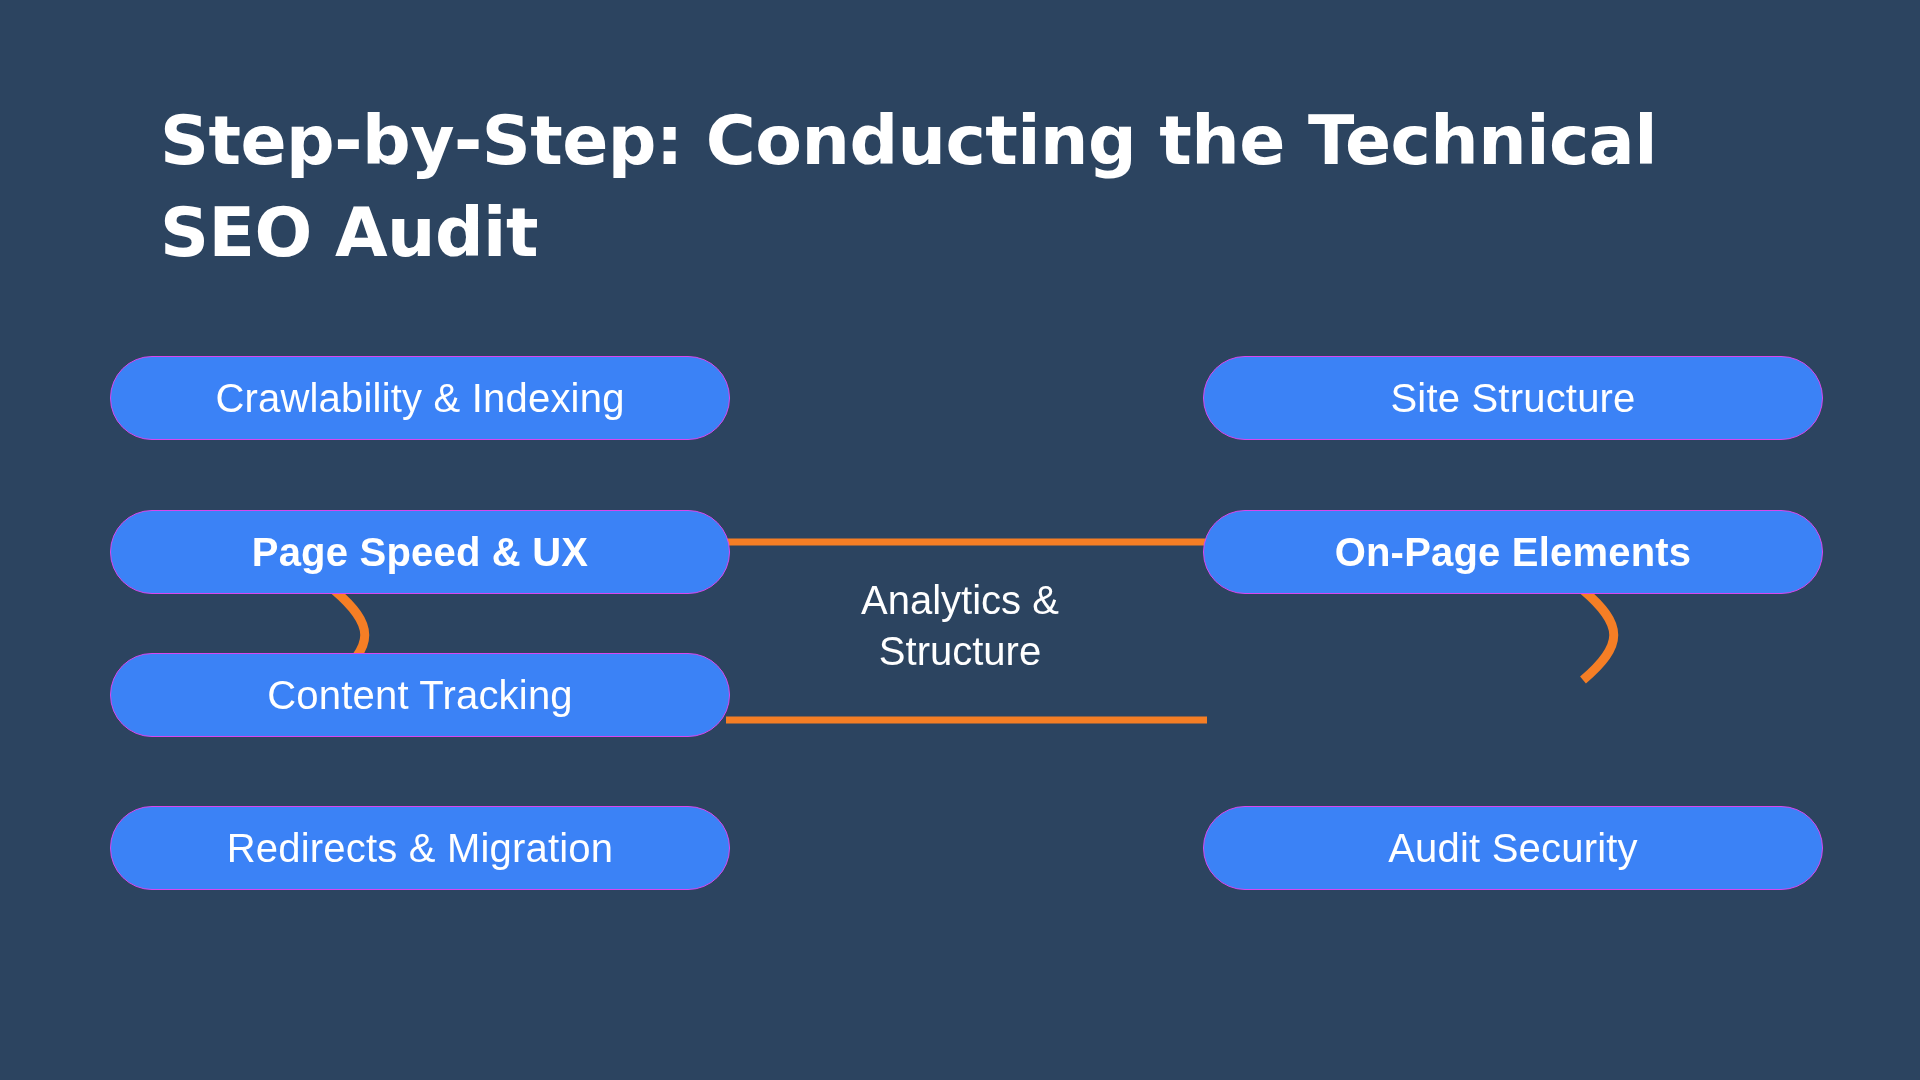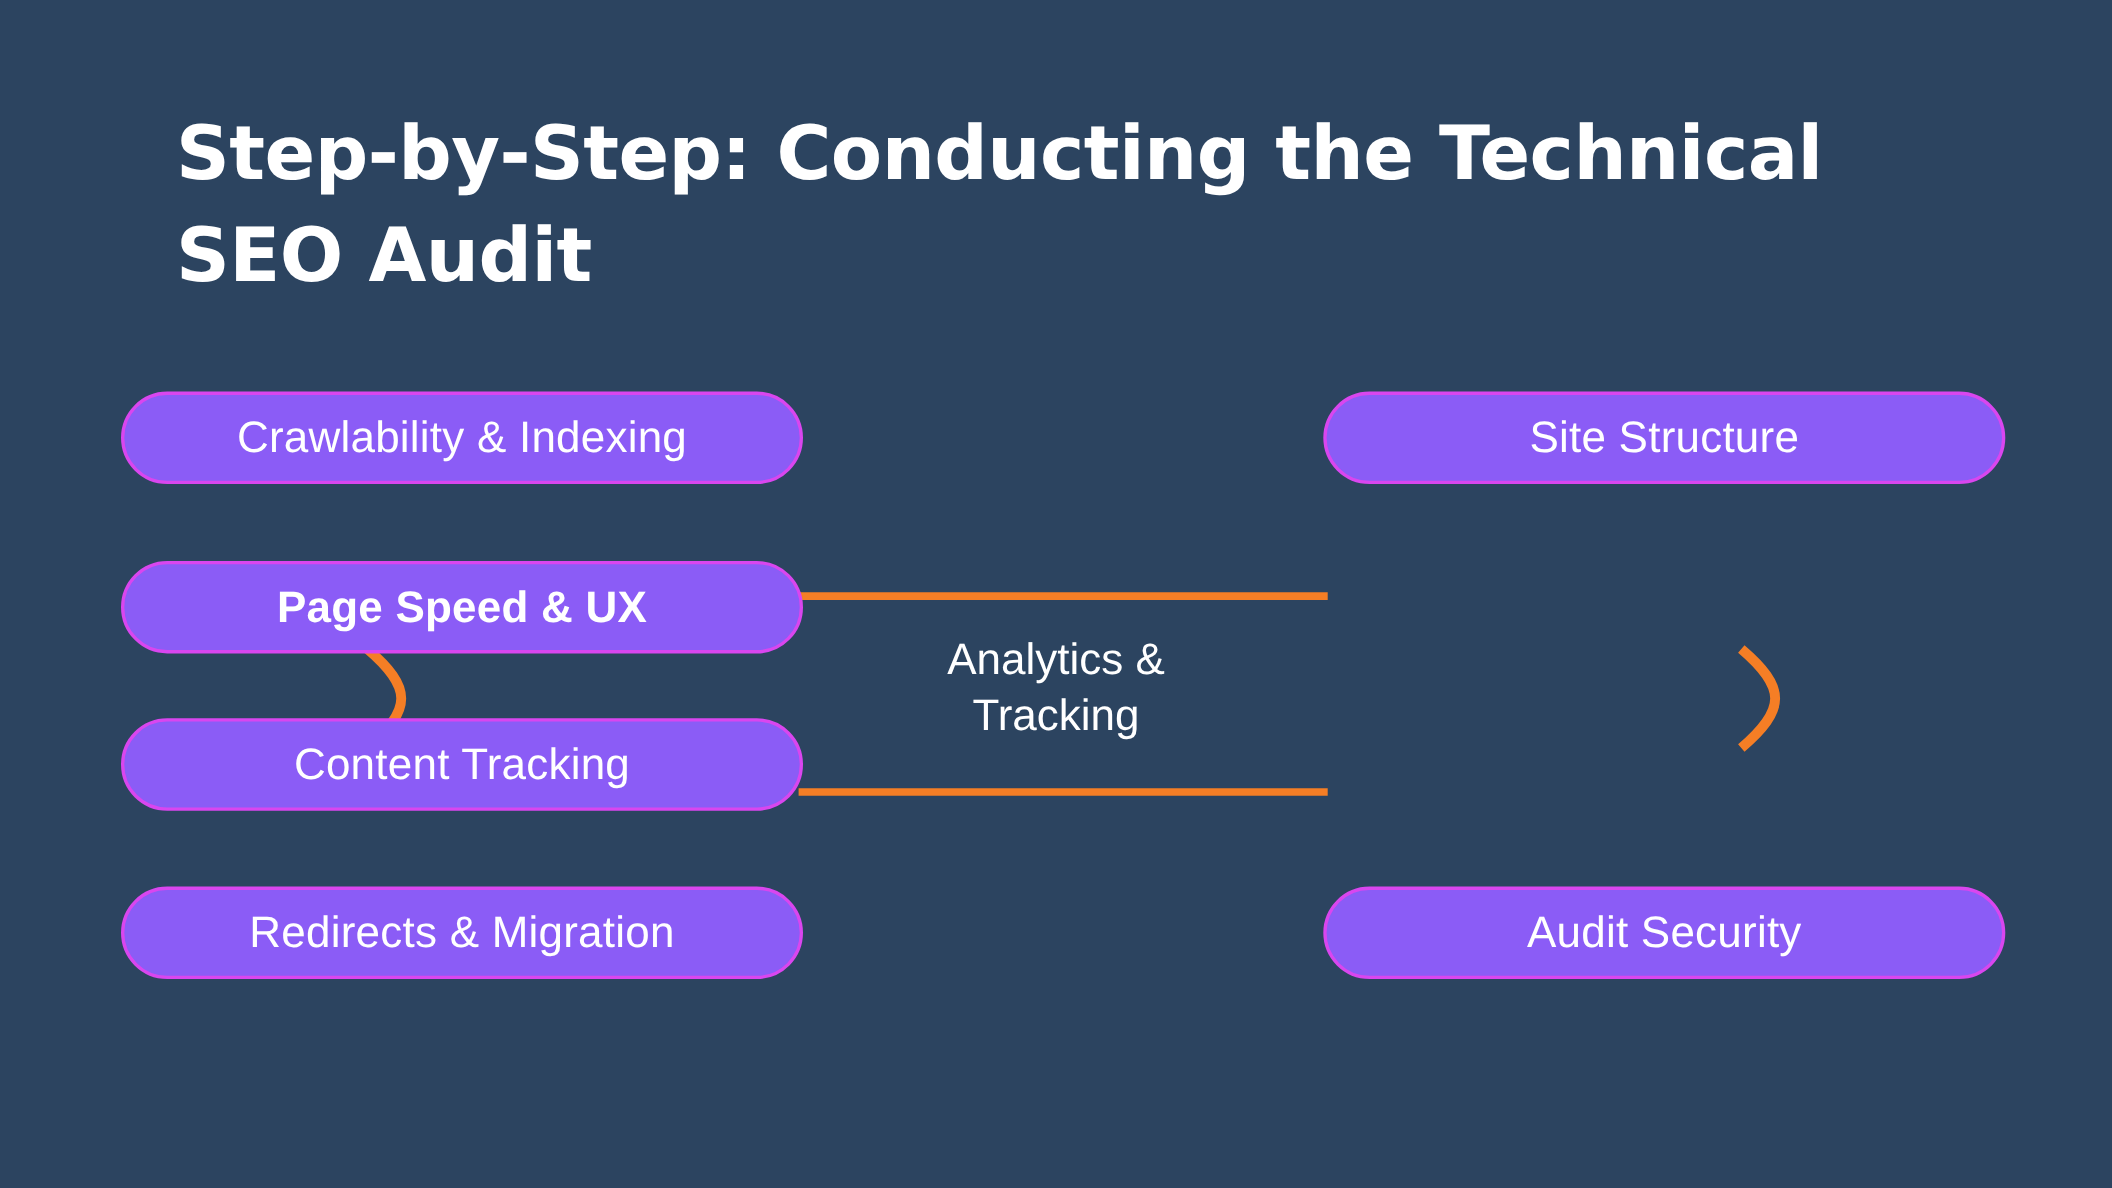--- a/index.html
+++ b/index.html
@@ -51,22 +51,22 @@
     left: 0;
     top: 0;
     width: 1920px;
     height: 1080px;
     pointer-events: none;
   }
 
   .pill {
     position: absolute;
     box-sizing: border-box;
-    background: #8b5cf6;
-    border: 3px solid #d946ef;
+    background: #3b82f6;
+    border: 1px solid #d946ef;
     border-radius: 999px;
     display: flex;
     align-items: center;
     justify-content: center;
     color: #FFFFFF;
     font-family: "Liberation Sans", sans-serif;
     font-size: 40px;
     font-weight: 400;
     letter-spacing: 0.2px;
     white-space: nowrap;
@@ -129,25 +129,28 @@
     </div>
 
     <div class="pill col-left row-4">
       <span>Redirects &amp; Migration</span>
     </div>
 
     <div class="pill col-right row-1">
       <span>Site Structure</span>
     </div>
 
+    <div class="pill col-right row-2">
+      <span>On-Page Elements</span>
+    </div>
 
 
     <div class="pill col-right row-4">
       <span>Audit Security</span>
     </div>
 
     <div id="center-label">
       <div>Analytics &amp;</div>
-      <div>Tracking</div>
+      <div>Structure</div>
     </div>
 
   </div>
 </div>
 
 </body></html>

